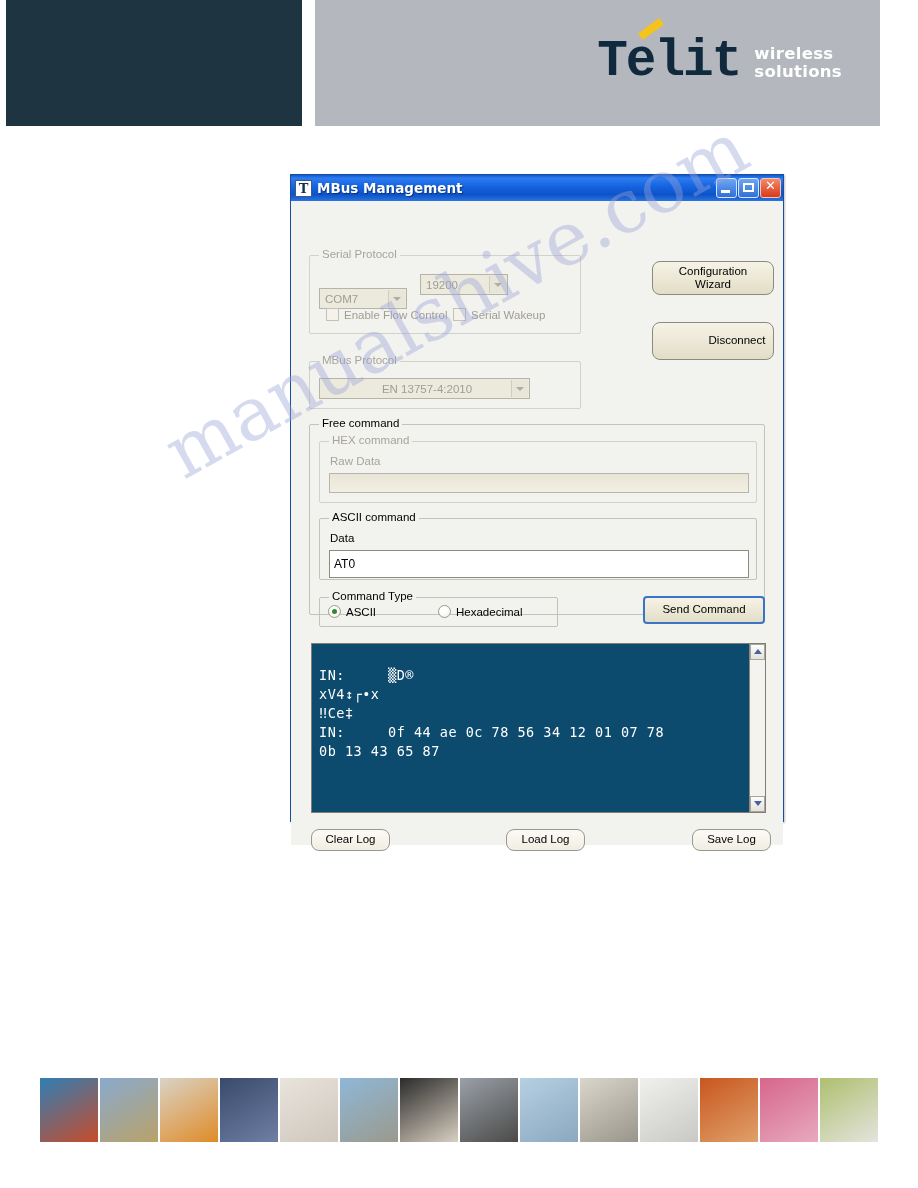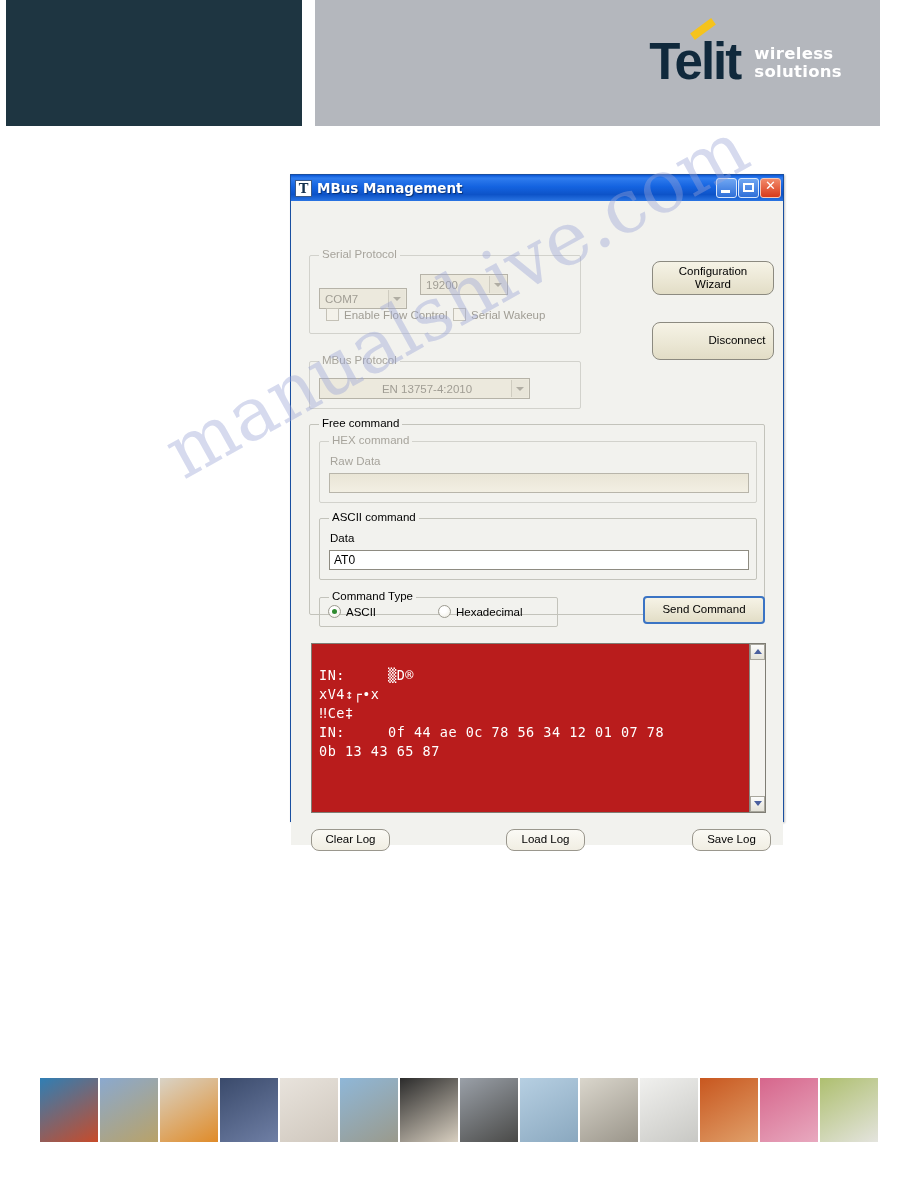--- a/index.html
+++ b/index.html
@@ -34,21 +34,21 @@
     background: #b4b7bd;
   }
   #telit-logo {
     position: absolute;
     right: 38px; top: 38px;
     display: flex;
     align-items: flex-end;
   }
   .telit-wordmark {
     position: relative;
-    font-family: Liberation Sans, sans-serif;
+    font-family: Liberation Mono, monospace;
     font-weight: bold;
     font-size: 51px;
     letter-spacing: -2px;
     color: #10293c;
     line-height: 0.95;
   }
   .telit-accent {
     position: absolute;
     left: 41px; top: -13px;
     width: 26px; height: 8px;
@@ -293,21 +293,21 @@
     position: absolute;
     left: 3px; top: 3px;
     width: 5px; height: 5px;
     border-radius: 50%;
     background: #2f8a2f;
   }
 
   
   #log-terminal {
     position: absolute;
-    background: #b91c1c;
+    background: #0c4a6e;
     border: 1px solid #7f7d74;
     box-sizing: border-box;
     overflow: hidden;
   }
   #log-text {
     position: absolute;
     left: 7px; top: 22px;
     color: #ffffff;
     font-family: "DejaVu Sans Mono", monospace;
     font-size: 13.5px;
@@ -441,21 +441,21 @@
         <span class="gb-title">HEX command</span>
         <span class="field-label disabled" style="left:10px; top:13px;">Raw Data</span>
         <div class="textinput disabled" style="left:9px; top:31px; width:420px; height:20px;">
           <span></span>
         </div>
       </div>
 
       <div class="groupbox" style="left:9px; top:93px; width:438px; height:62px;">
         <span class="gb-title">ASCII command</span>
         <span class="field-label" style="left:10px; top:13px;">Data</span>
-        <div class="textinput" style="left:9px; top:31px; width:420px; height:20px;">
+        <div class="textinput" style="left:9px; top:31px; width:420px; height:28px;">
           <span>AT0</span>
         </div>
       </div>
 
       <div class="groupbox" style="left:9px; top:172px; width:239px; height:30px;">
         <span class="gb-title">Command Type</span>
         <div class="radio checked" style="left:8px; top:7px;">
           <span class="dot"></span>
           <span>ASCII</span>
         </div>

